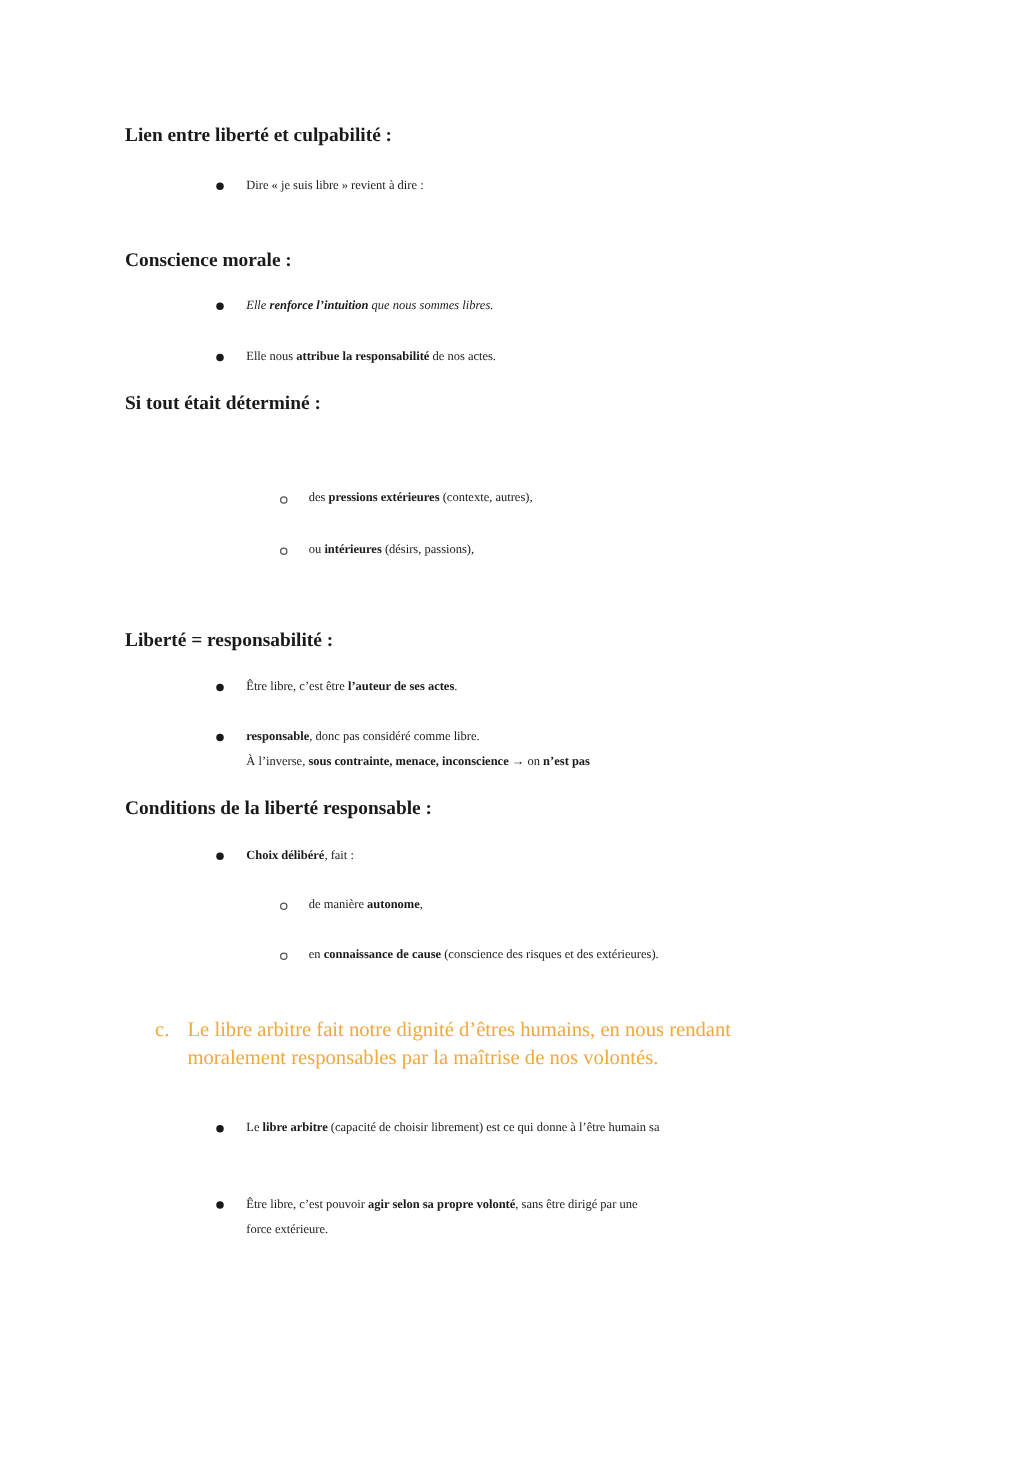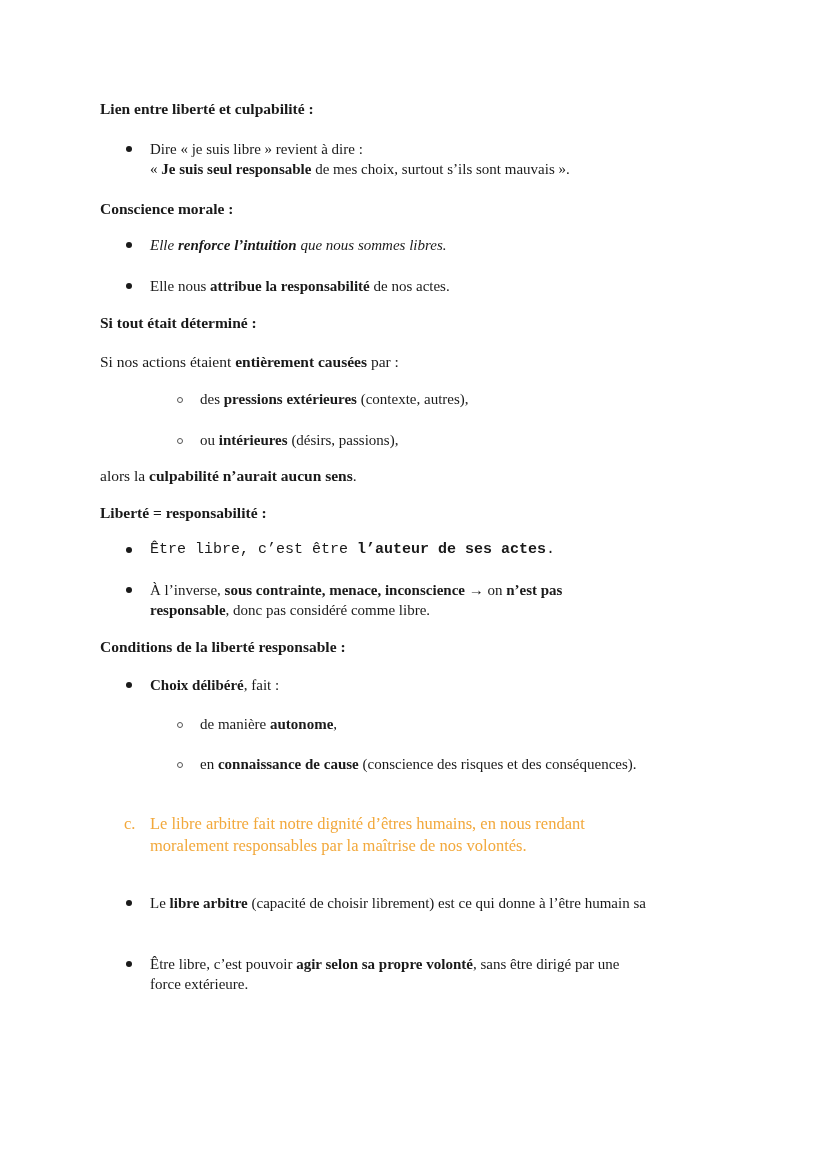--- a/index.html
+++ b/index.html
@@ -1,88 +1,85 @@
 <!DOCTYPE html>
 <html><head>
 <meta charset="utf-8">
 <style>
   html, body { margin: 0; padding: 0; background: #ffffff; }
   body { width: 828px; height: 1169px; position: relative; overflow: hidden;
          font-family: "Liberation Serif", "DejaVu Serif", serif; color: #1a1a1a; }
   .page { position: absolute; left: 0; top: 0; width: 724px; height: 1169px; }
   .blk { position: absolute; left: 100px; font-size: 15.5px; line-height: 20px; white-space: nowrap; }
   .heading { font-weight: bold; }
-  .bullet { position: absolute; font-size: 15px; line-height: 20px; }
+  .bullet { position: absolute; font-size: 10px; line-height: 20px; margin-left: 47px; }
   .bullet .mark { position: absolute; left: -26px; top: 0; }
   .bullet .mark.disc::before { content: ""; position: absolute; left: 2px; top: 7px; width: 6px; height: 6px; border-radius: 50%; background: #1a1a1a; }
   .bullet .mark.circle::before { content: ""; position: absolute; left: 3px; top: 8px; width: 4px; height: 4px; border-radius: 50%; border: 1px solid #555; }
   .l1 { left: 150px; }
   .l2 { left: 200px; }
   b { font-weight: bold; }
   .accent { position: absolute; left: 124px; top: 813px; font-size: 16.5px; line-height: 22px; }
   .accent .num { position: absolute; left: 0; top: 0; }
   .accent .txt { position: absolute; left: 26px; top: 0; white-space: nowrap; }
 </style>
 </head>
 <body>
 
 <div class="page">
 
   <div class="blk heading" style="top:99px">Lien entre liberté et culpabilité :</div>
   <div class="bullet l1" style="top:139px">
       <span class="mark disc"></span>
       <div style="white-space: nowrap;"><span>Dire « je suis libre » revient à dire :</span></div>
-      <div style="white-space: nowrap;"><span> « </span><b>Je suis seul responsable</b><span> de mes choix, surtout s’ils sont mauvais ».</span></div>
     </div>
 
   <div class="blk heading" style="top:199px">Conscience morale :</div>
   <div class="bullet l1" style="top:235px">
       <span class="mark disc"></span>
       <div style="white-space: nowrap; font-style: italic;"><span>Elle </span><b>renforce l’intuition</b><span> que nous sommes libres.</span></div>
     </div>
   <div class="bullet l1" style="top:276px">
       <span class="mark disc"></span>
       <div style="white-space: nowrap;"><span>Elle nous </span><b>attribue la responsabilité</b><span> de nos actes.</span></div>
     </div>
 
   <div class="blk heading" style="top:313px">Si tout était déterminé :</div>
-  <div class="blk" style="top:352px"><span>Si nos actions étaient </span><b>entièrement causées</b><span> par :</span></div>
   <div class="bullet l2" style="top:430px">
       <span class="mark circle"></span>
       <div style="white-space: nowrap;"><span>ou </span><b>intérieures</b><span> (désirs, passions),</span></div>
     </div>
   <div class="bullet l2" style="top:389px">
       <span class="mark circle"></span>
       <div style="white-space: nowrap;"><span>des </span><b>pressions extérieures</b><span> (contexte, autres),</span></div>
     </div>
-  <div class="blk" style="top:466px"><span>alors la </span><b>culpabilité n’aurait aucun sens</b><span>.</span></div>
 
   <div class="blk heading" style="top:503px">Liberté = responsabilité :</div>
   <div class="bullet l1" style="top:540px">
       <span class="mark disc"></span>
-      <div style="white-space: nowrap; font-family: Liberation Mono, monospace;"><span>Être libre, c’est être </span><b>l’auteur de ses actes</b><span>.</span></div>
+      <div style="white-space: nowrap;"><span>Être libre, c’est être </span><b>l’auteur de ses actes</b><span>.</span></div>
     </div>
   <div class="bullet l1" style="top:580px">
       <span class="mark disc"></span>
+      <div style="white-space: nowrap;"><b>responsable</b><span>, donc pas considéré comme libre.</span></div>
       <div style="white-space: nowrap;"><span>À l’inverse, </span><b>sous contrainte, menace, inconscience</b><span> → on </span><b>n’est pas</b></div>
-      <div style="white-space: nowrap;"><b>responsable</b><span>, donc pas considéré comme libre.</span></div>
     </div>
 
   <div class="blk heading" style="top:637px">Conditions de la liberté responsable :</div>
   <div class="bullet l1" style="top:675px">
       <span class="mark disc"></span>
       <div style="white-space: nowrap;"><b>Choix délibéré</b><span>, fait :</span></div>
     </div>
   <div class="bullet l2" style="top:714px">
       <span class="mark circle"></span>
       <div style="white-space: nowrap;"><span>de manière </span><b>autonome</b><span>,</span></div>
     </div>
   <div class="bullet l2" style="top:754px">
       <span class="mark circle"></span>
-      <div style="white-space: nowrap;"><span>en </span><b>connaissance de cause</b><span> (conscience des risques et des conséquences).</span></div>
+      <div style="white-space: nowrap;"><span>en </span><b>connaissance de cause</b><span> (conscience des risques et des extérieures).</span></div>
     </div>
 
   <div class="accent" id="accent-heading" style="color: rgb(242, 168, 59);">
     <span class="num">c.</span>
     <div class="txt">
       <div>Le libre arbitre fait notre dignité d’êtres humains, en nous rendant</div>
       <div>moralement responsables par la maîtrise de nos volontés.</div>
     </div>
   </div>
 

